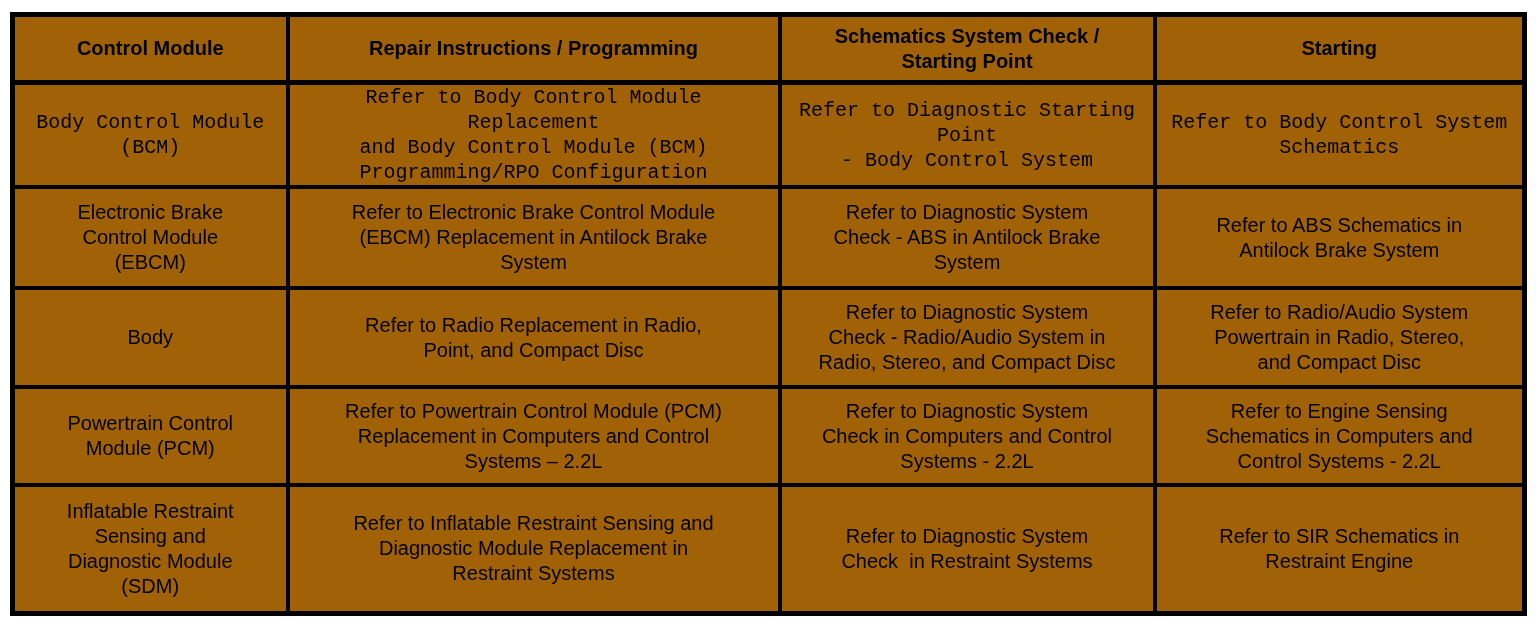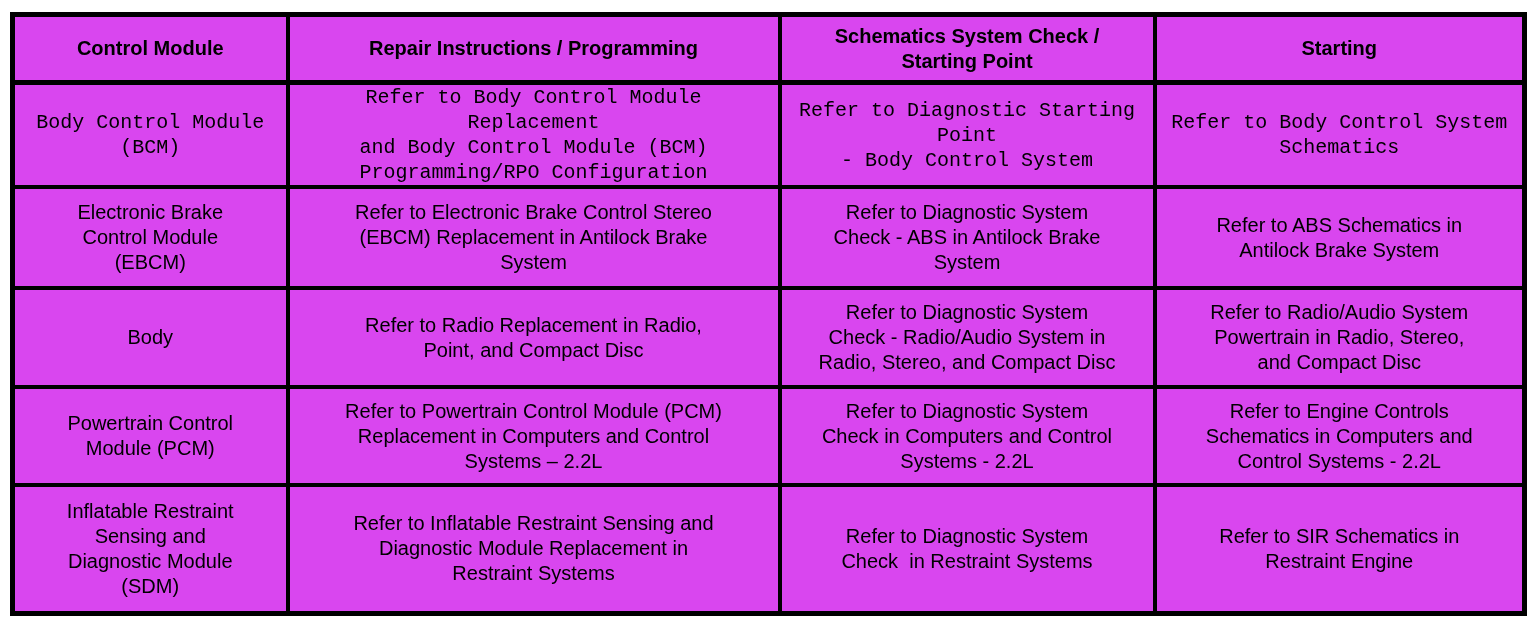--- a/index.html
+++ b/index.html
@@ -13,21 +13,21 @@
   }
   .table-wrap {
     position: absolute;
     left: 10px;
     top: 12px;
   }
   table.ref-table {
     border-collapse: collapse;
     table-layout: fixed;
     width: 1512px;
-    background: #d946ef;
+    background: #a16207;
     border: 5px solid #000000;
   }
   table.ref-table th,
   table.ref-table td {
     border: 4px solid #000000;
     text-align: center;
     vertical-align: middle;
     white-space: pre-wrap;
     color: #000000;
     padding: 0 4px;
@@ -84,21 +84,21 @@
 Programming/RPO Configuration</td>
         <td>Refer to Diagnostic Starting Point
 - Body Control System</td>
         <td>Refer to Body Control System
 Schematics</td>
       </tr>
       <tr class="r-ebcm">
         <td>Electronic Brake
 Control Module
 (EBCM)</td>
-        <td>Refer to Electronic Brake Control Stereo
+        <td>Refer to Electronic Brake Control Module
 (EBCM) Replacement in Antilock Brake
 System</td>
         <td>Refer to Diagnostic System
 Check - ABS in Antilock Brake
 System</td>
         <td>Refer to ABS Schematics in
 Antilock Brake System</td>
       </tr>
       <tr class="r-radio">
         <td>Body</td>
@@ -113,21 +113,21 @@
       </tr>
       <tr class="r-pcm">
         <td>Powertrain Control
 Module (PCM)</td>
         <td>Refer to Powertrain Control Module (PCM)
 Replacement in Computers and Control
 Systems – 2.2L</td>
         <td>Refer to Diagnostic System
 Check in Computers and Control
 Systems - 2.2L</td>
-        <td>Refer to Engine Controls
+        <td>Refer to Engine Sensing
 Schematics in Computers and
 Control Systems - 2.2L</td>
       </tr>
       <tr class="r-sdm">
         <td>Inflatable Restraint
 Sensing and
 Diagnostic Module
 (SDM)</td>
         <td>Refer to Inflatable Restraint Sensing and
 Diagnostic Module Replacement in

